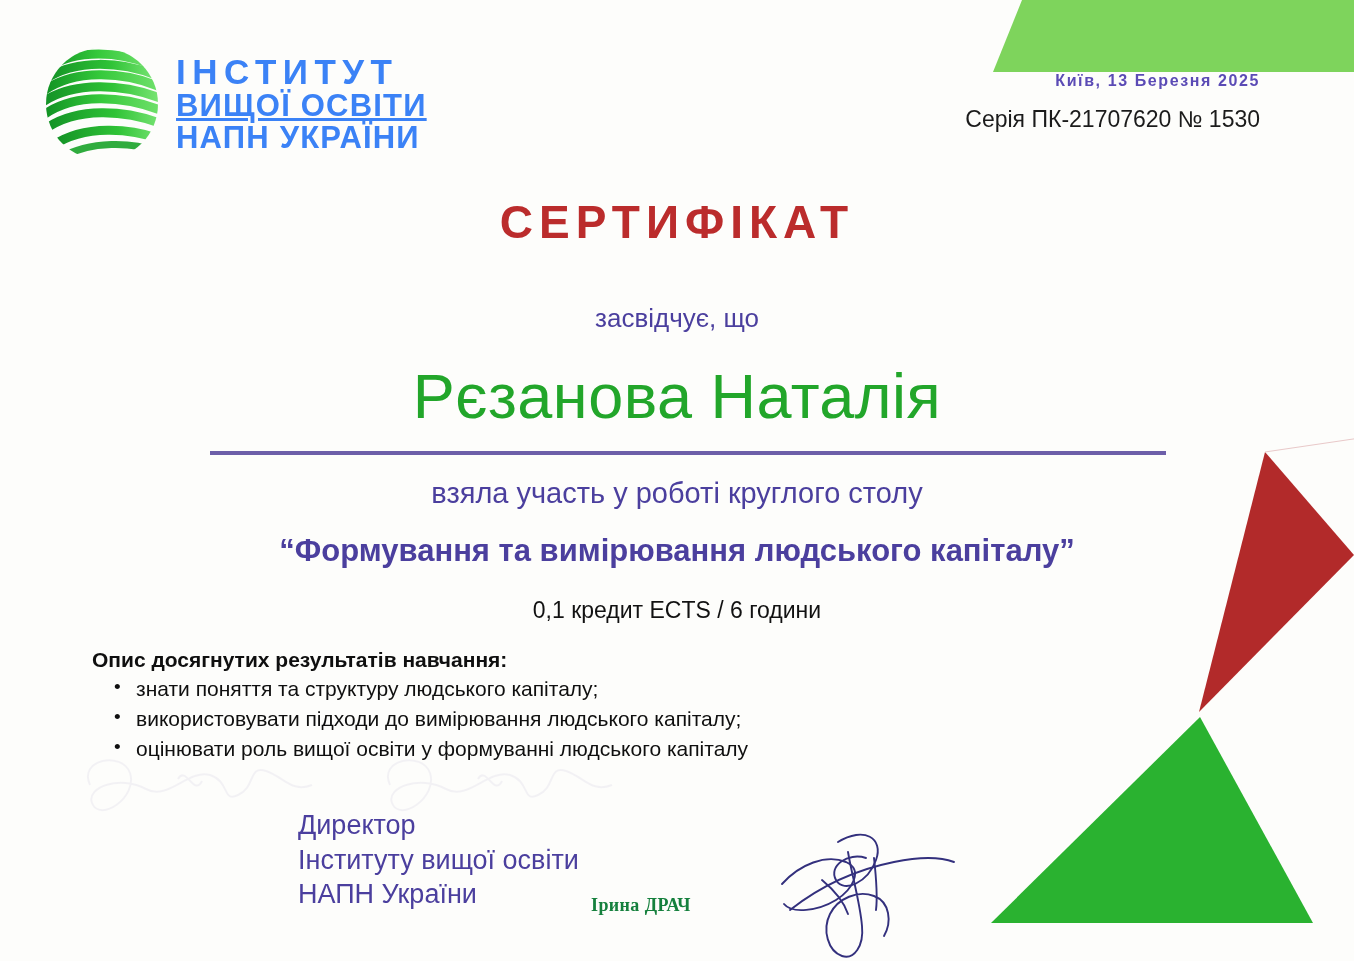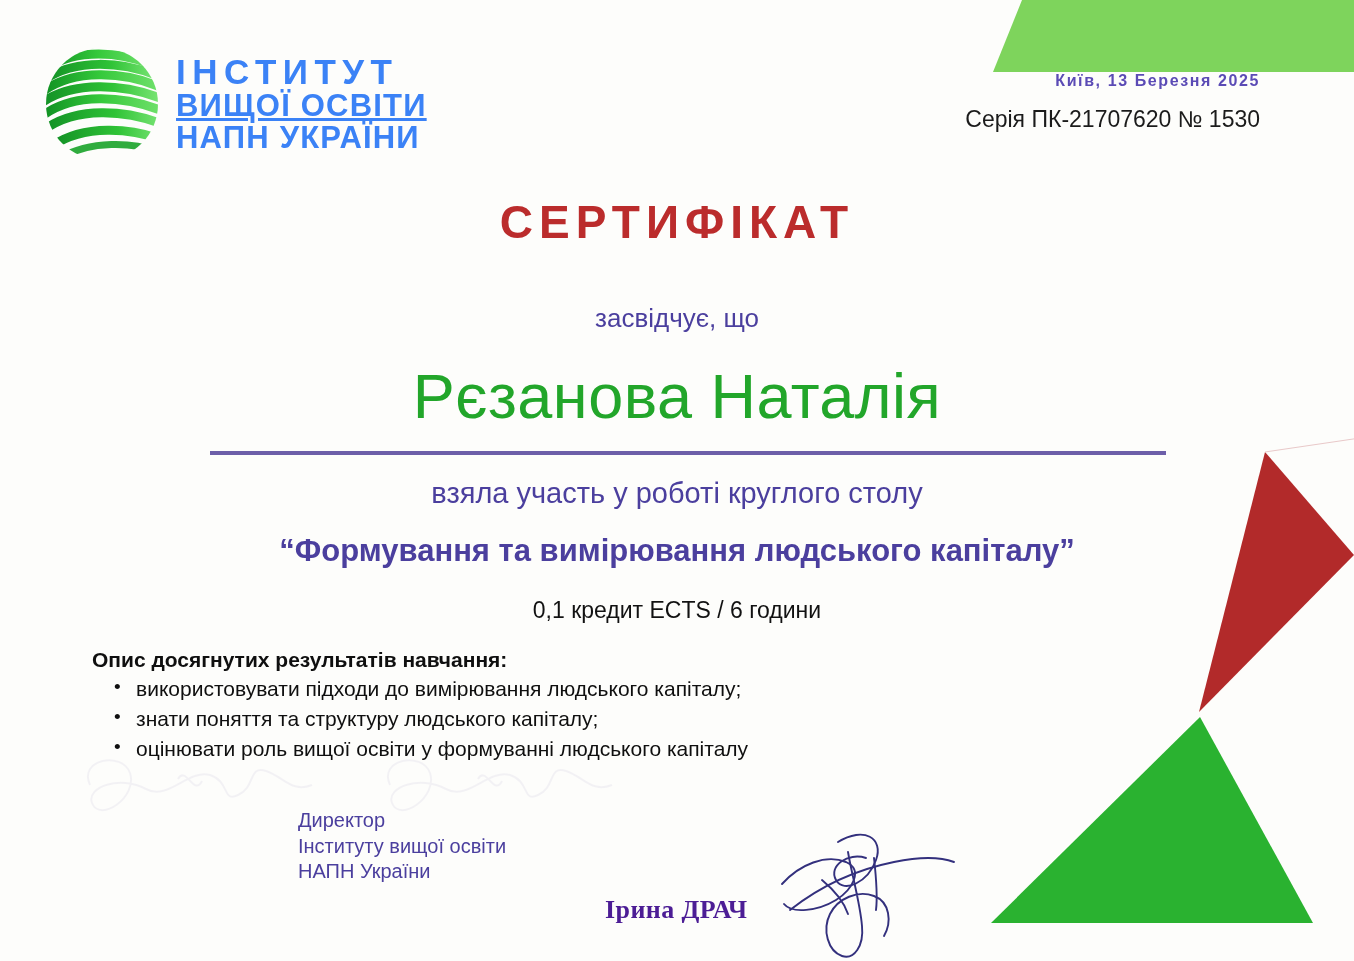--- a/index.html
+++ b/index.html
@@ -210,30 +210,30 @@
     top: 0;
     font-size: 19px;
   }
 
   
   .signer-role {
     position: absolute;
     left: 298px;
     top: 808px;
     color: #4b3f9e;
-    font-size: 20px;
+    font-size: 27px;
     line-height: 1.28;
   }
   .signer-name {
     position: absolute;
-    left: 605px;
+    left: 591px;
     top: 895px;
-    color: #4c1d95;
+    color: #15803d;
     font-family: "Liberation Serif", serif;
-    font-size: 26px;
+    font-size: 18px;
     font-weight: bold;
     letter-spacing: 0.4px;
   }
   .signature-mark {
     position: absolute;
     left: 778px;
     top: 818px;
     width: 190px;
     height: 143px;
   }
@@ -318,22 +318,22 @@
   <div class="recipient-name">Рєзанова Наталія</div>
   <div class="name-rule"></div>
 
   <div class="participation">взяла участь у роботі круглого столу</div>
   <div class="event-title">“Формування та вимірювання людського капіталу”</div>
   <div class="credits">0,1 кредит ECTS  / 6 години</div>
 
   <div class="outcomes">
     <div class="outcomes-heading">Опис досягнутих результатів навчання:</div>
     <ul class="outcomes-list">
+      <li>знати поняття та структуру людського капіталу;</li>
       <li>використовувати підходи до вимірювання людського капіталу;</li>
-      <li>знати поняття та структуру людського капіталу;</li>
       <li>оцінювати роль вищої освіти у формуванні людського капіталу</li>
     </ul>
   </div>
 
   <div class="signer-role">
     <div>Директор</div>
     <div>Інституту вищої освіти</div>
     <div>НАПН України</div>
   </div>
   <div class="signer-name">Ірина ДРАЧ</div>

